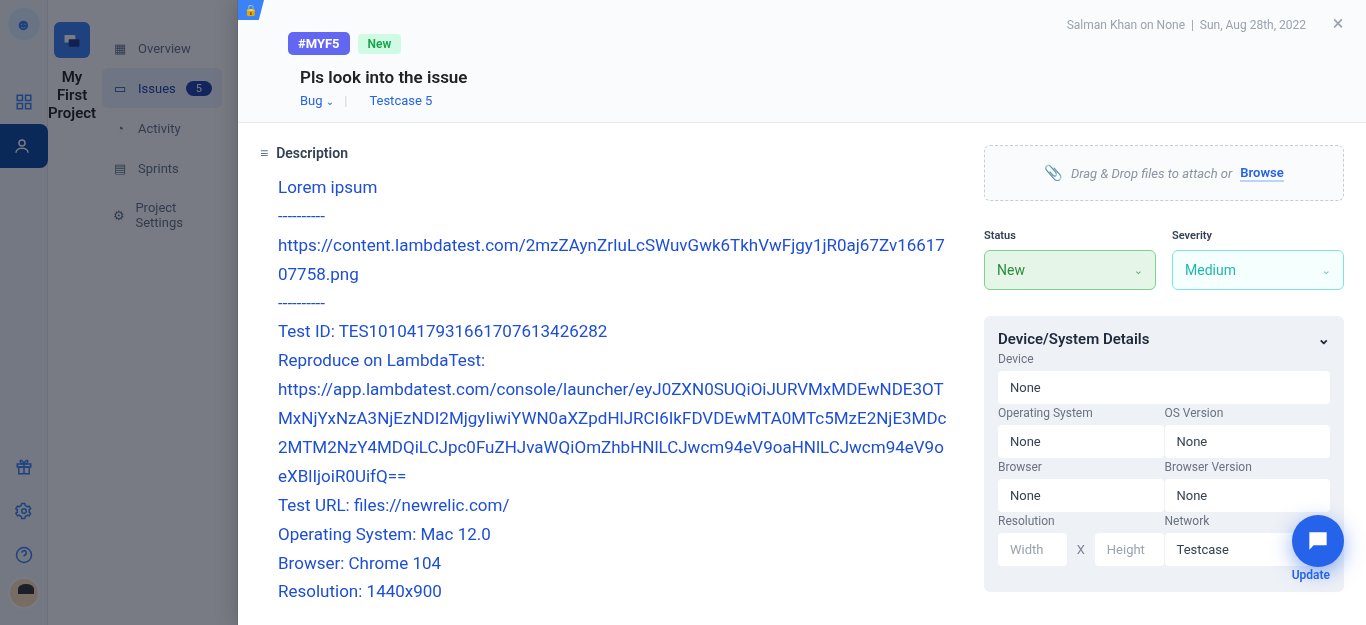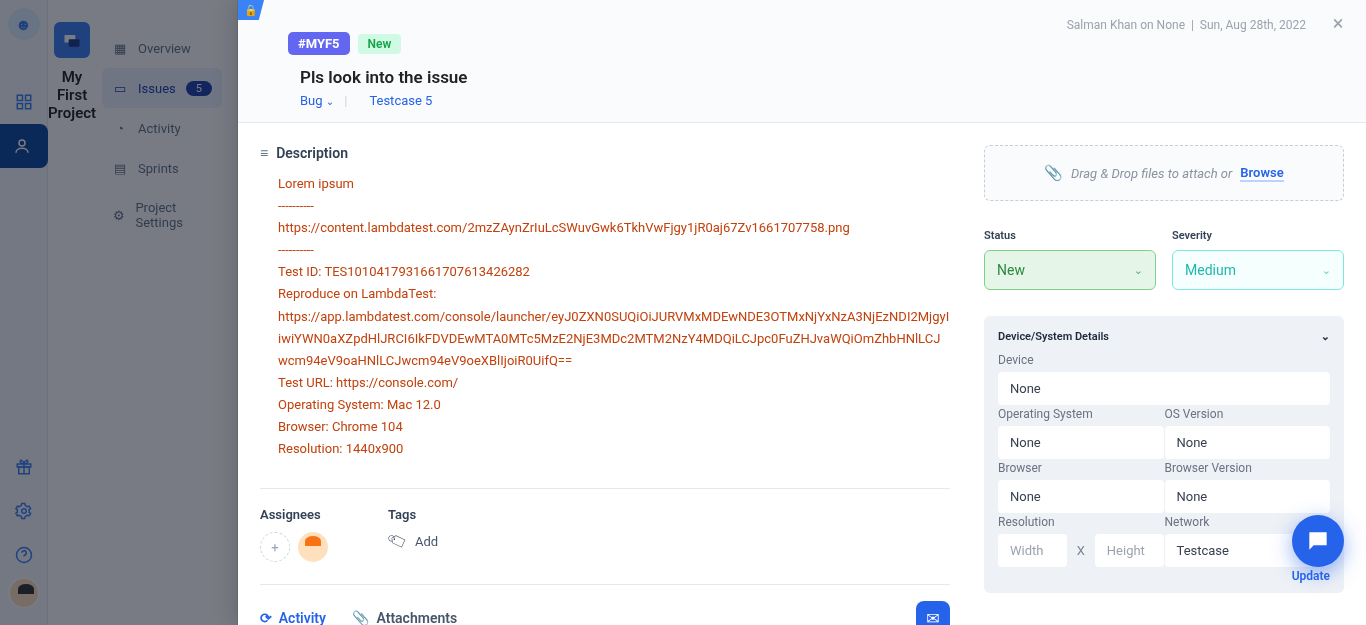--- a/index.html
+++ b/index.html
@@ -160,21 +160,21 @@
   .dside { flex:0 0 360px; }
 
   .sect-head {
     display:flex; align-items:center; gap:8px;
     font-size:14px; font-weight:600; color:#334155;
     margin-bottom:12px;
   }
   .sect-head .ico { color:#64748b; font-size:14px; }
 
   .desc-body {
-    font-size:13px; line-height:1.7; color:#c2410c;
+    font-size:17px; line-height:1.7; color:#1d4ed8;
     padding-left:18px; margin-bottom:28px;
     word-break: break-all;
   }
   .divider { border-top:1px solid #e6e8ec; margin:4px 0 18px; }
 
   .two-col { display:flex; gap:60px; }
   .sub-head { font-size:13px; font-weight:600; color:#334155; margin-bottom:10px; }
   .assignees { display:flex; gap:8px; align-items:center; }
   .assignees .add-avatar {
     width:30px;height:30px;border:1px dashed #cbd5e1;border-radius:50%;
@@ -224,21 +224,21 @@
   }
   .sel.new    { background:#e5f6e8; border:1.5px solid #7bd38b; color:#2b8a3e; }
   .sel.medium { background:#f4fffe; border:1.5px solid #7fe6db; color:#20b8ae; }
   .sel .chev { font-size:11px; opacity:.7; }
 
   .panel {
     background:#eef1f6; border-radius:6px; padding:14px 14px 10px;
   }
   .panel-head {
     display:flex; align-items:center; justify-content:space-between;
-    font-size:11px; font-weight:600; color:#1e293b; margin-bottom:10px;
+    font-size:15px; font-weight:600; color:#1e293b; margin-bottom:4px;
   }
   .panel .fld { margin-bottom:2px; }
   .panel .fld-grid { display:flex; gap:1px; }
   .panel .fld-grid > div { flex:1; }
   .panel .lab { font-size:12px; color:#6b7280; margin-bottom:5px; }
   .panel .val {
     background:#fff; border-radius:4px; padding:9px 12px;
     font-size:13px; color:#374151;
   }
   .panel .res-in { display:flex; align-items:center; gap:10px;}
@@ -366,21 +366,21 @@
         <span>Description</span>
       </div>
       <div class="desc-body" id="desc-body">
           <div>Lorem ipsum</div>
           <div>----------</div>
           <div>https://content.lambdatest.com/2mzZAynZrIuLcSWuvGwk6TkhVwFjgy1jR0aj67Zv1661707758.png</div>
           <div>----------</div>
           <div>Test ID: TES10104179316617076134­26282</div>
           <div>Reproduce on LambdaTest:</div>
           <div>https://app.lambdatest.com/console/launcher/eyJ0ZXN0SUQiOiJURVMxMDEwNDE3OTMxNjYxNzA3NjEzNDI2MjgyIiwiYWN0aXZpdHlJRCI6IkFDVDEwMTA0MTc5MzE2NjE3MDc2MTM2NzY4MDQiLCJpc0FuZHJvaWQiOmZhbHNlLCJwcm94eV9oaHNlLCJwcm94eV9oeXBlIjoiR0UifQ==</div>
-          <div>Test URL: https://console.com/</div>
+          <div>Test URL: files://newrelic.com/</div>
           <div>Operating System: Mac 12.0</div>
           <div>Browser: Chrome 104</div>
           <div>Resolution: 1440x900</div>
         </div>
 
       <div class="divider"></div>
 
       <div class="two-col">
         <div>
           <div class="sub-head">Assignees</div>

